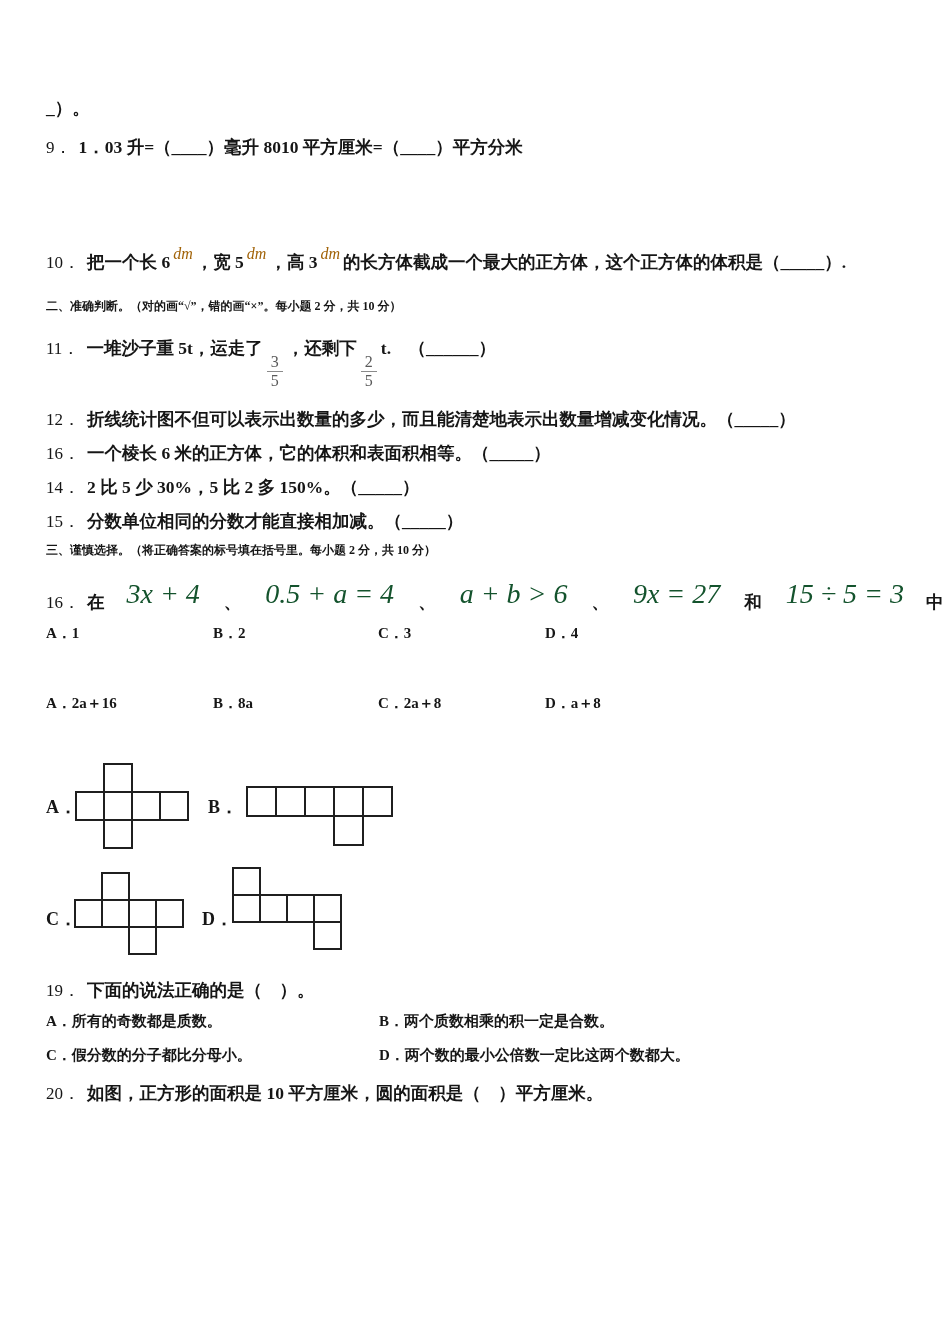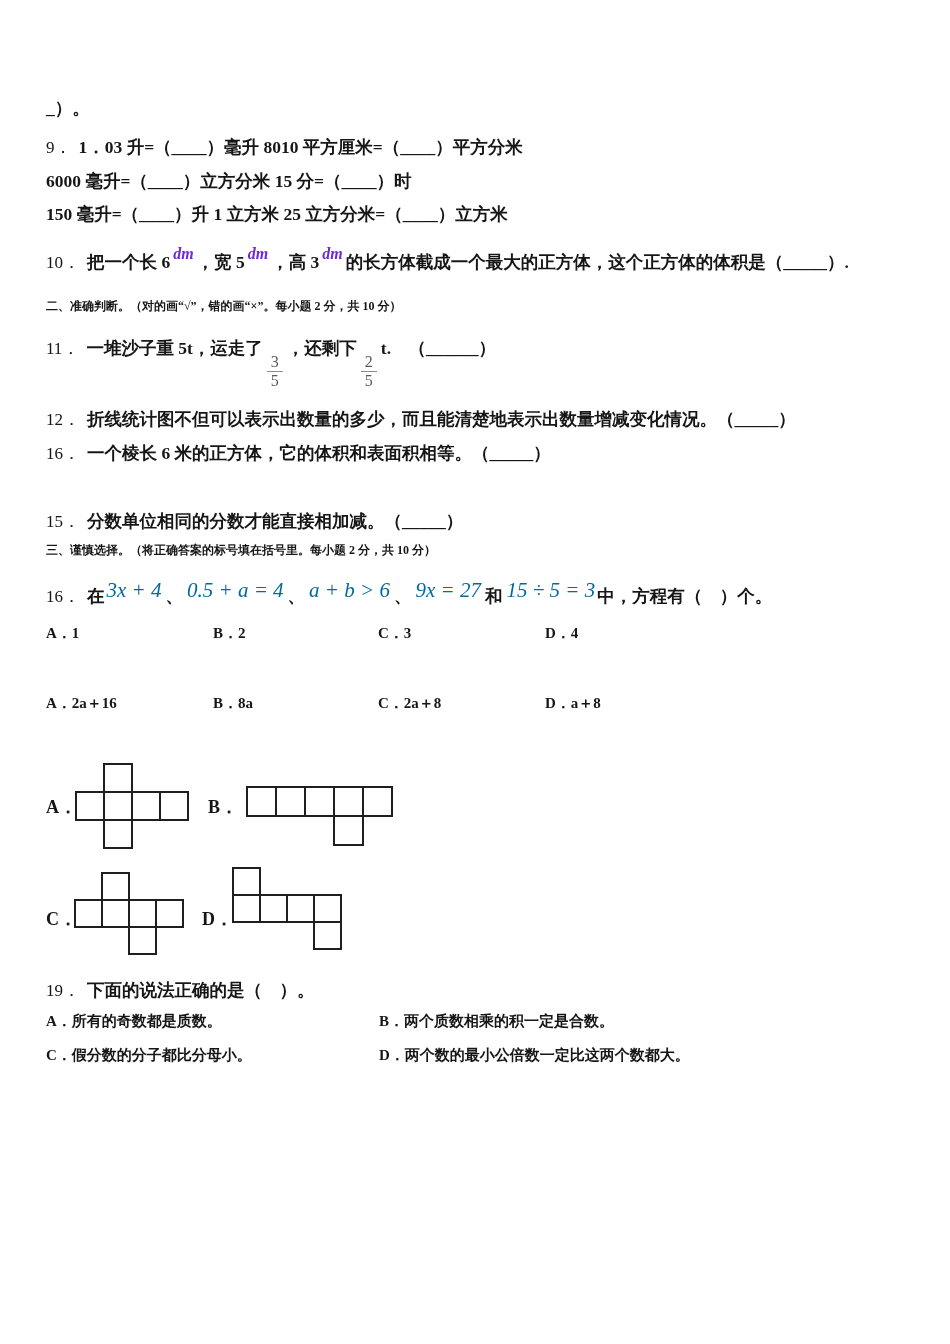--- a/index.html
+++ b/index.html
@@ -4,24 +4,24 @@
 <style>
   * { margin:0; padding:0; box-sizing:border-box; }
   html,body { background:#ffffff; }
   .page {
     position:relative; width:950px; height:1344px; background:#ffffff;
     font-family:"Liberation Serif", serif; color:#161616; overflow:hidden;
   }
   .line { position:absolute; left:46px; white-space:nowrap; font-size:17.5px; font-weight:700; }
   .qnum { font-weight:400; font-size:17px; margin-right:7px; }
   .sec  { font-size:12px; }
-  .unit { color:#6d28d9; font-style:italic; font-weight:700; font-size:16px;
+  .unit { color:#a16207; font-style:italic; font-weight:400; font-size:16px;
           vertical-align:9px; margin:0 3px; }
-  .math { color:#0369a1; font-weight:400; font-size:21px; vertical-align:5px;
-          margin:0 2px; font-style:italic; }
+  .math { color:#14532d; font-weight:400; font-size:28px; vertical-align:5px;
+          margin:0 22px; font-style:italic; }
   .sep  { margin:0 2px; }
   .frac { display:inline-flex; flex-direction:column; align-items:center; color:#5a5a5a;
           font-weight:400; font-size:16px; line-height:1.15; vertical-align:-13px; margin:0 4px; }
   .fnum { border-bottom:1.5px solid #8a8a8a; padding:0 4px; }
   .opt  { position:absolute; white-space:nowrap; font-size:15px; font-weight:700; }
   .optA { left:46px; }  .optB { left:213px; }  .optC { left:378px; }  .optD { left:545px; }
   .optB2{ left:379px; }
   .figlabel { position:absolute; font-size:18px; font-weight:700; }
   .net { position:absolute; }
   .net svg { display:block; }
@@ -30,26 +30,20 @@
 <body>
 
 <div class="page">
 
   <div class="line" style="top:96px">
     <span>_）。</span>
   </div>
 
   <div class="line" style="top:135px">
     <span class="qnum">9．</span><span>1．03 升=（____）毫升 8010 平方厘米=（____）平方分米</span>
-  </div>
-  <div class="line" style="top:169px">
-    <span>6000 毫升=（____）立方分米 15 分=（____）时</span>
-  </div>
-  <div class="line" style="top:202px">
-    <span>150 毫升=（____）升 1 立方米 25 立方分米=（____）立方米</span>
   </div>
 
   <div class="line" style="top:245px">
     <span class="qnum">10．</span><span>把一个长 6</span><span class="unit">dm</span><span>，宽 5</span><span class="unit">dm</span><span>，高 3</span><span class="unit">dm</span><span>的长方体截成一个最大的正方体，这个正方体的体积是（_____）.</span>
   </div>
 
   <div class="line sec" style="top:298px">
     <span>二、准确判断。（对的画“√”，错的画“×”。每小题 2 分，共 10 分）</span>
   </div>
 
@@ -61,20 +55,23 @@
         <span class="fnum">2</span>
         <span>5</span>
       </span><span>t.　（______）</span>
   </div>
 
   <div class="line" style="top:407px">
     <span class="qnum">12．</span><span>折线统计图不但可以表示出数量的多少，而且能清楚地表示出数量增减变化情况。（_____）</span>
   </div>
   <div class="line" style="top:441px">
     <span class="qnum">16．</span><span>一个棱长 6 米的正方体，它的体积和表面积相等。（_____）</span>
+  </div>
+  <div class="line" style="top:475px">
+    <span class="qnum">14．</span><span>2 比 5 少 30%，5 比 2 多 150%。（_____）</span>
   </div>
   <div class="line" style="top:509px">
     <span class="qnum">15．</span><span>分数单位相同的分数才能直接相加减。（_____）</span>
   </div>
 
   <div class="line sec" style="top:542px">
     <span>三、谨慎选择。（将正确答案的标号填在括号里。每小题 2 分，共 10 分）</span>
   </div>
 
   <div class="line" style="top:578px">
@@ -154,14 +151,17 @@
   <div class="line" style="top:978px">
     <span class="qnum">19．</span><span>下面的说法正确的是（　）。</span>
   </div>
   <div>
     <span class="opt optA" style="top:1012px">A．所有的奇数都是质数。</span>
     <span class="opt optB2" style="top:1012px">B．两个质数相乘的积一定是合数。</span>
     <span class="opt optA" style="top:1046px">C．假分数的分子都比分母小。</span>
     <span class="opt optB2" style="top:1046px">D．两个数的最小公倍数一定比这两个数都大。</span>
   </div>
 
+  <div class="line" style="top:1081px">
+    <span class="qnum">20．</span><span>如图，正方形的面积是 10 平方厘米，圆的面积是（　）平方厘米。</span>
+  </div>
 
 </div>
 
 </body></html>

